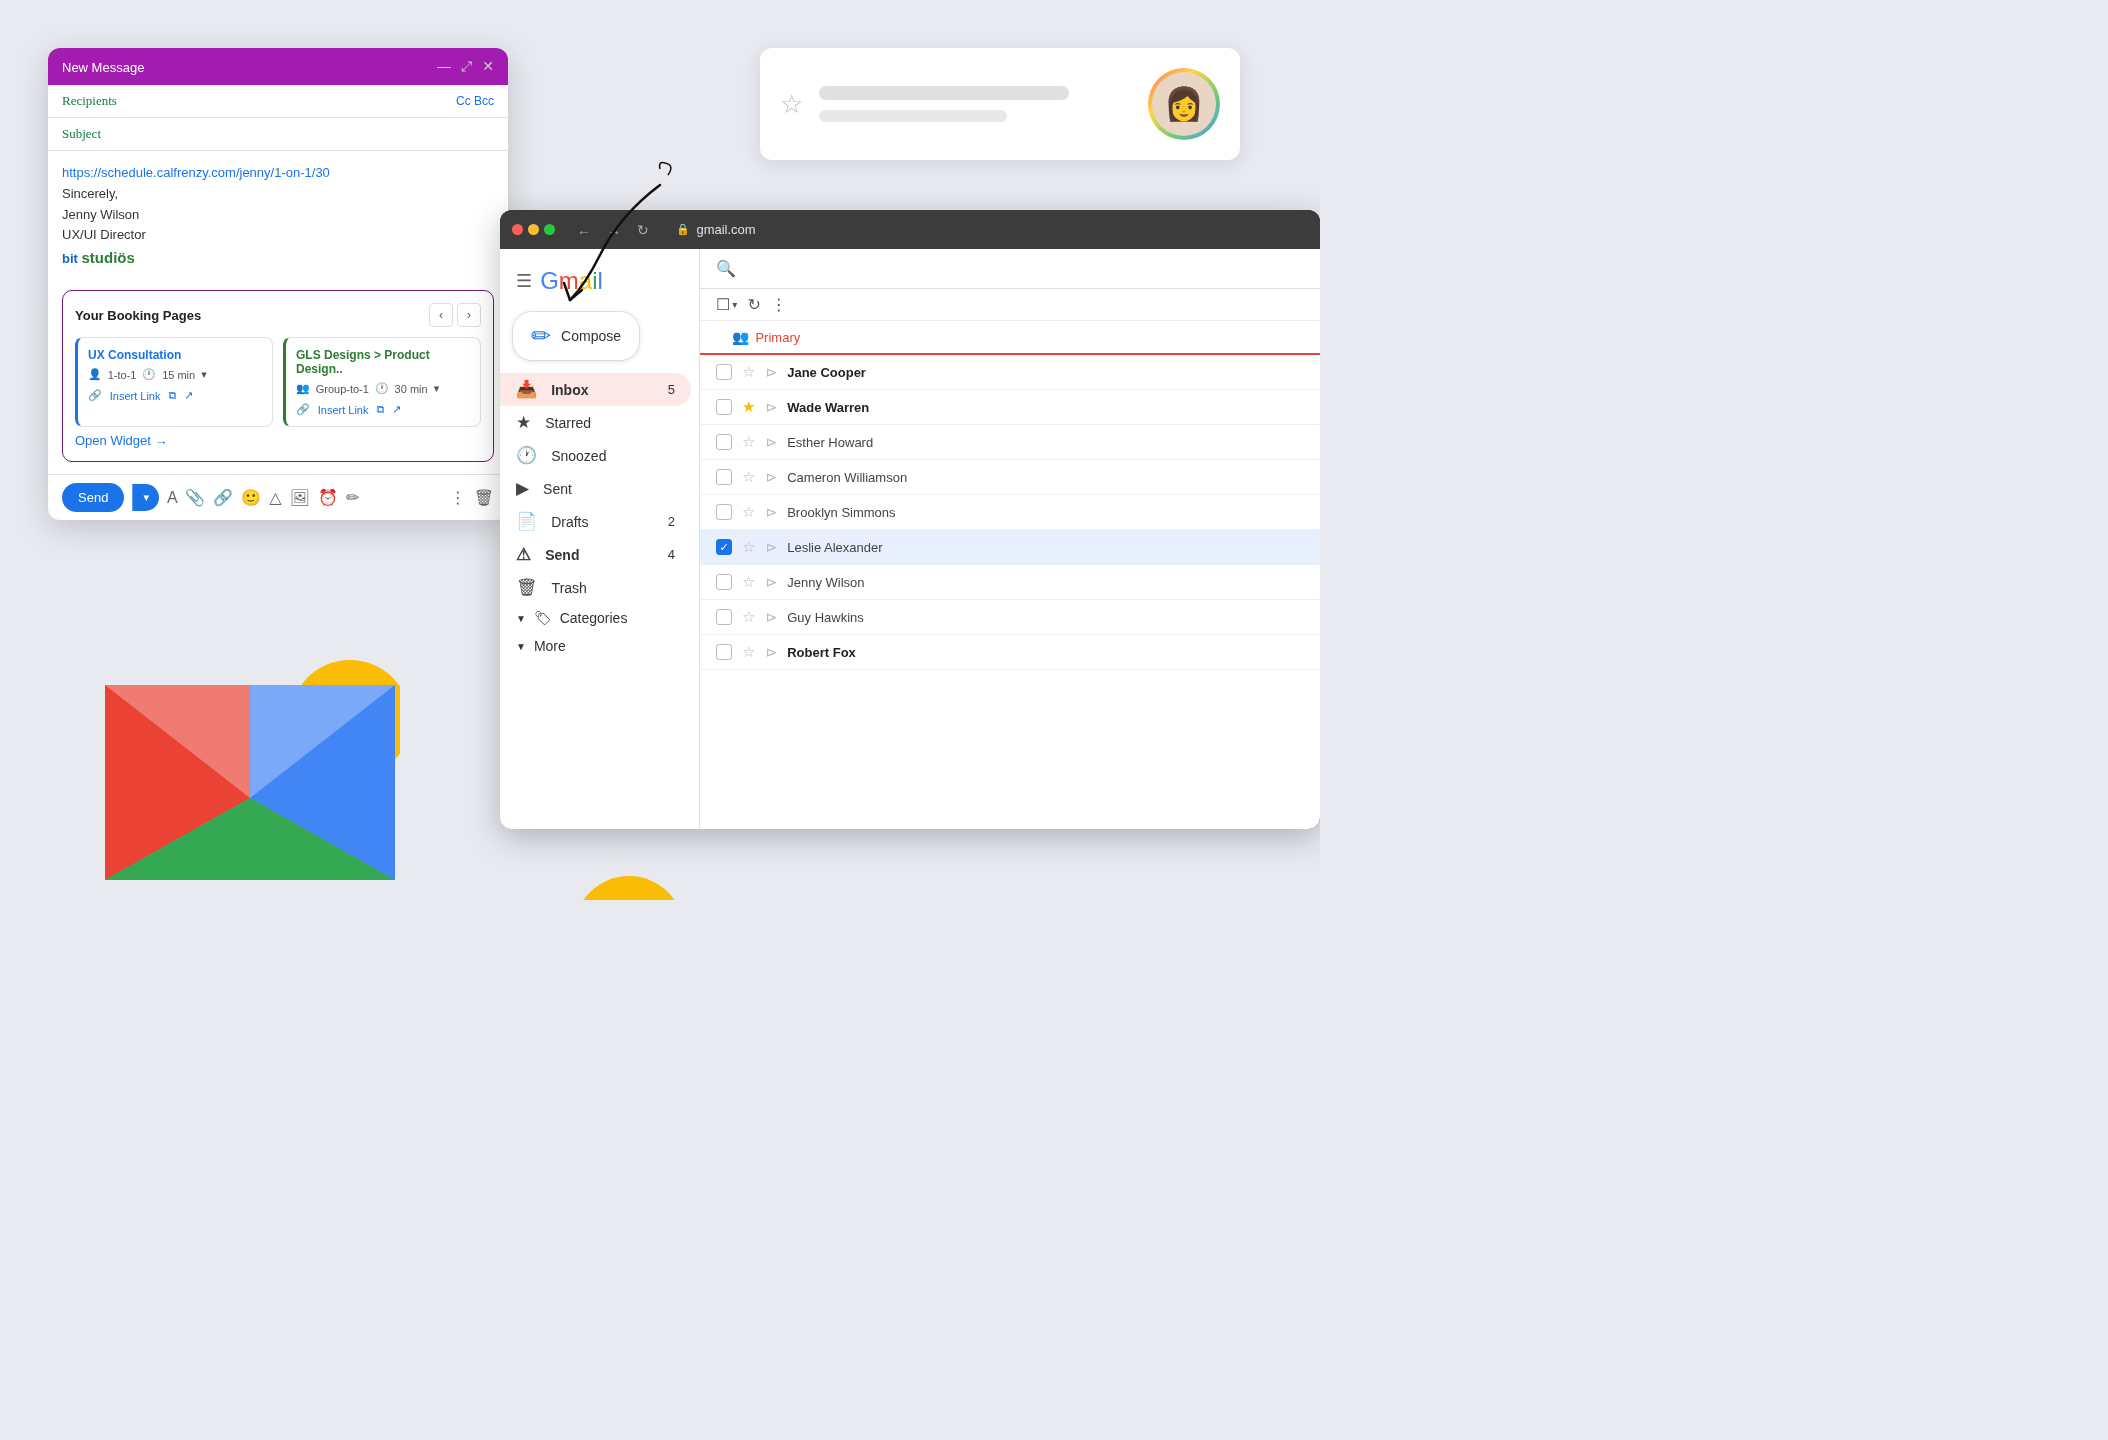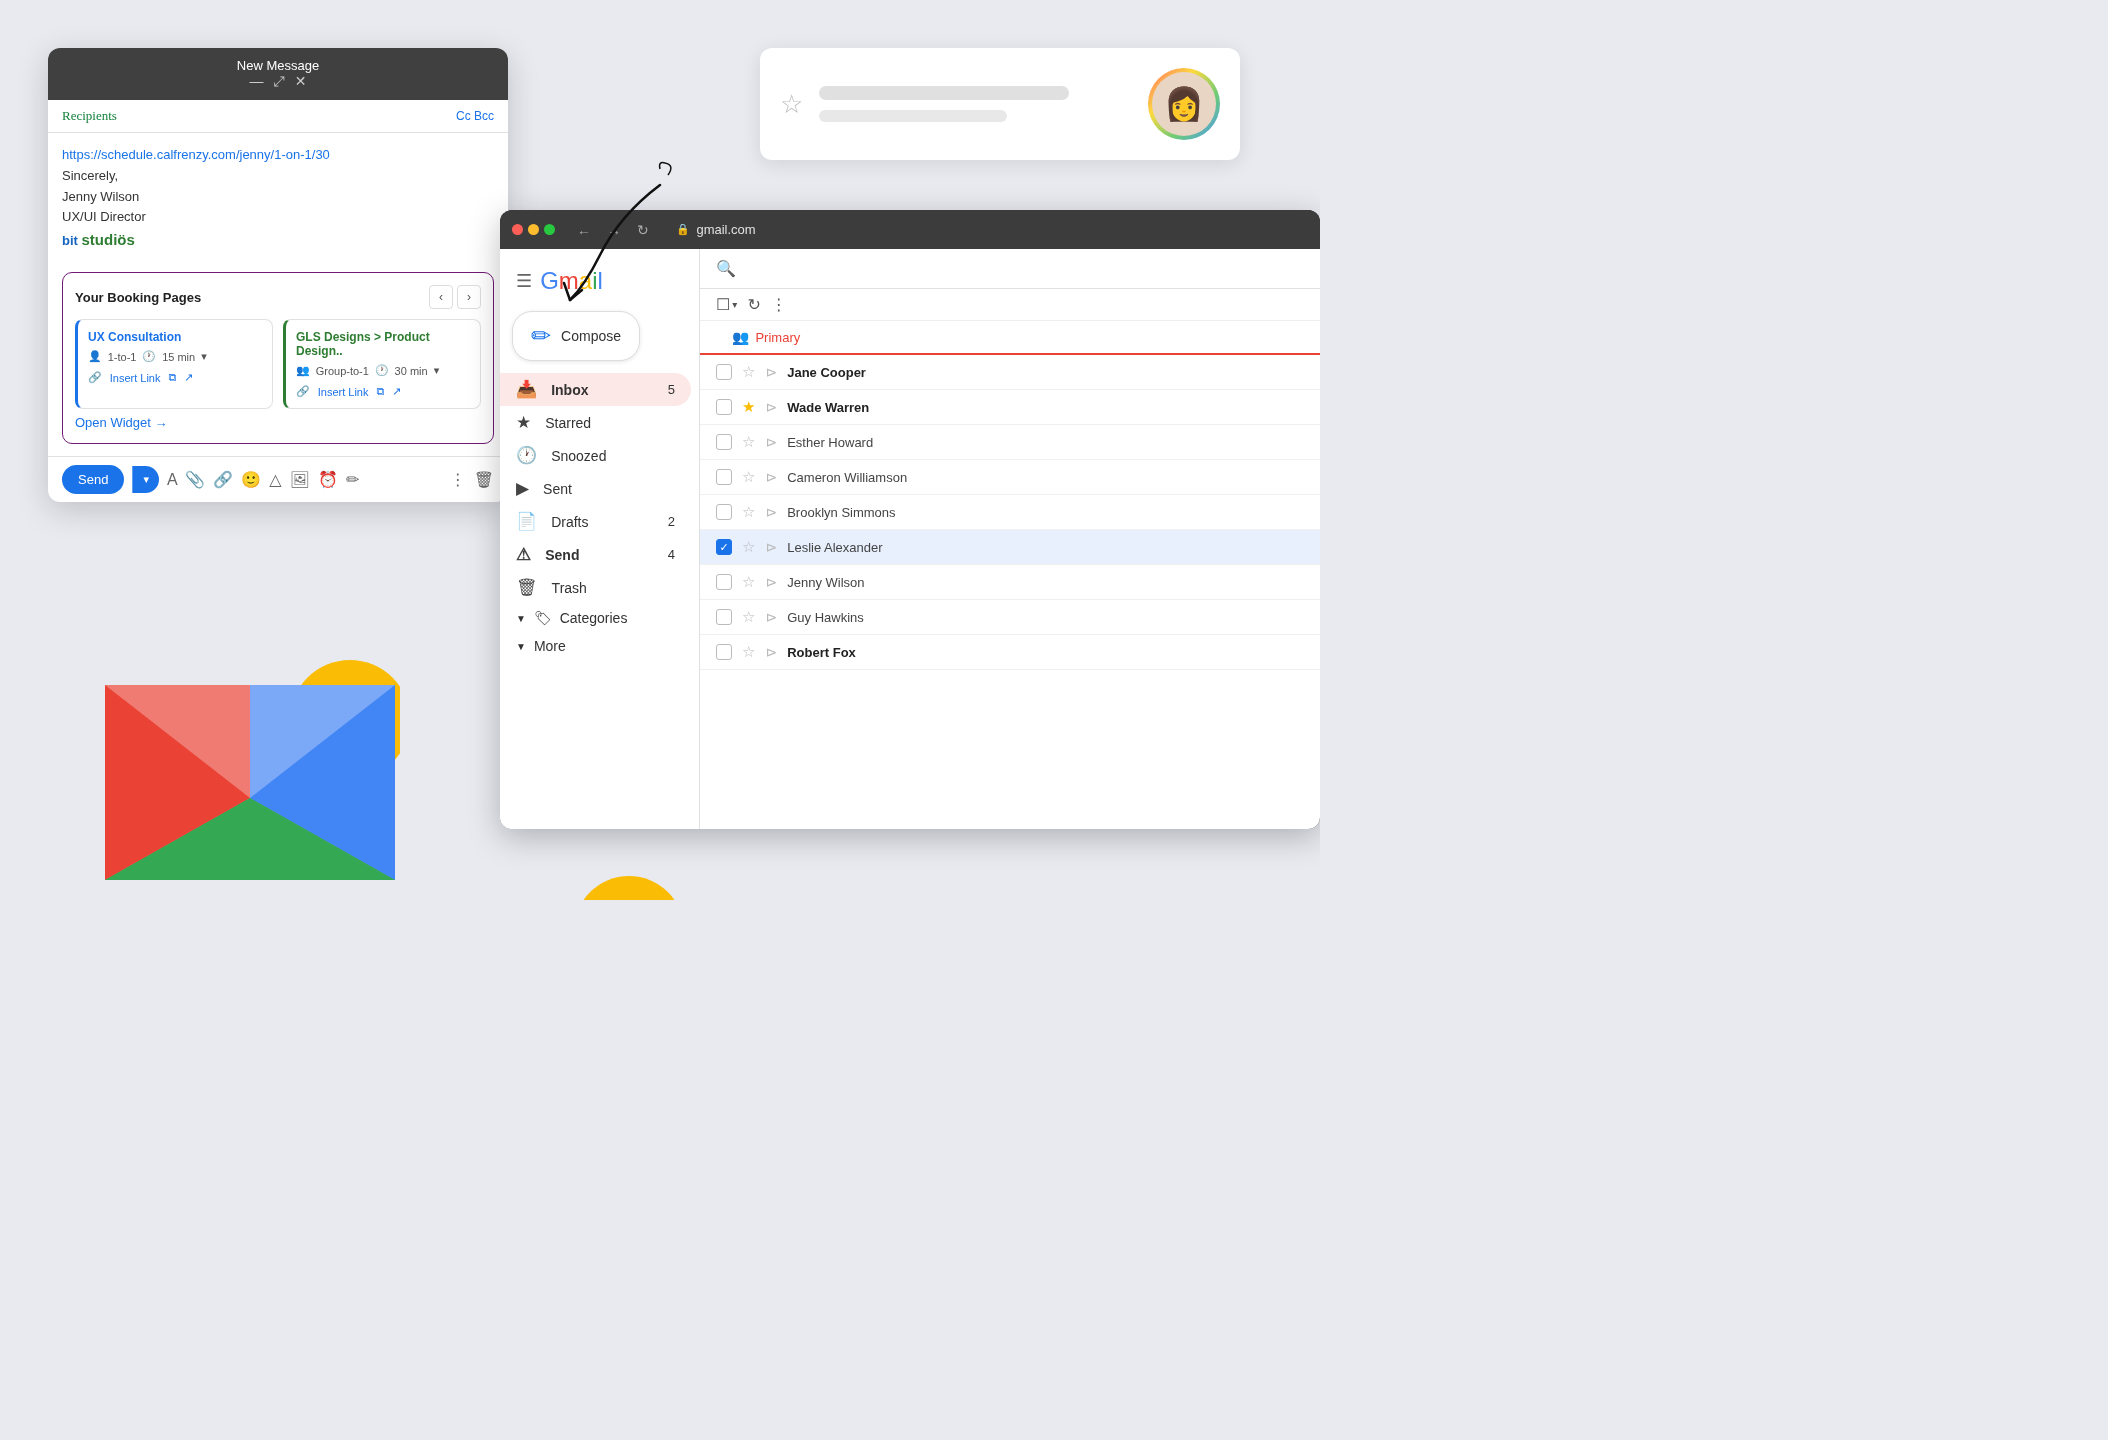--- a/index.html
+++ b/index.html
@@ -18,28 +18,27 @@
       top: 48px;
       left: 48px;
       width: 460px;
       background: #fff;
       border-radius: 12px;
       box-shadow: 0 8px 32px rgba(0,0,0,0.18);
       overflow: hidden;
       z-index: 10;
     }
     .compose-header {
-      background: #404040;
+      background: #a21caf;
       color: #fff;
       padding: 10px 14px;
       display: flex;
-      align-items: center;
+      align-items: flex-end;
       justify-content: space-between;
       font-size: 13px;
-      flex-direction: column;
     }
     .compose-header-icons {
       display: flex;
       gap: 10px;
       font-size: 14px;
       color: #ccc;
     }
     .compose-field {
       padding: 8px 14px;
       border-bottom: 1px solid #e0e0e0;
@@ -399,20 +398,23 @@
     <div class="compose-header-icons">
       <span style="cursor:pointer">—</span>
       <span style="cursor:pointer">⤢</span>
       <span style="cursor:pointer">✕</span>
     </div>
   </div>
 
   <div class="compose-field">
     <span class="compose-field-label">Recipients</span>
     <span class="compose-cc">Cc Bcc</span>
+  </div>
+  <div class="compose-field">
+    <span class="compose-field-label">Subject</span>
   </div>
 
   <div class="compose-body">
     <p><a href="#">https://schedule.calfrenzy.com/jenny/1-on-1/30</a></p>
     <p>Sincerely,</p>
     <p>Jenny Wilson</p>
     <p>UX/UI Director</p>
     <p>
       <span class="bit-blue" style="font-weight:700;color:#1565c0;">bit</span>&nbsp;<span class="bit-studios" style="color:#2e7d32;font-weight:700;">studiös</span>
     </p>

